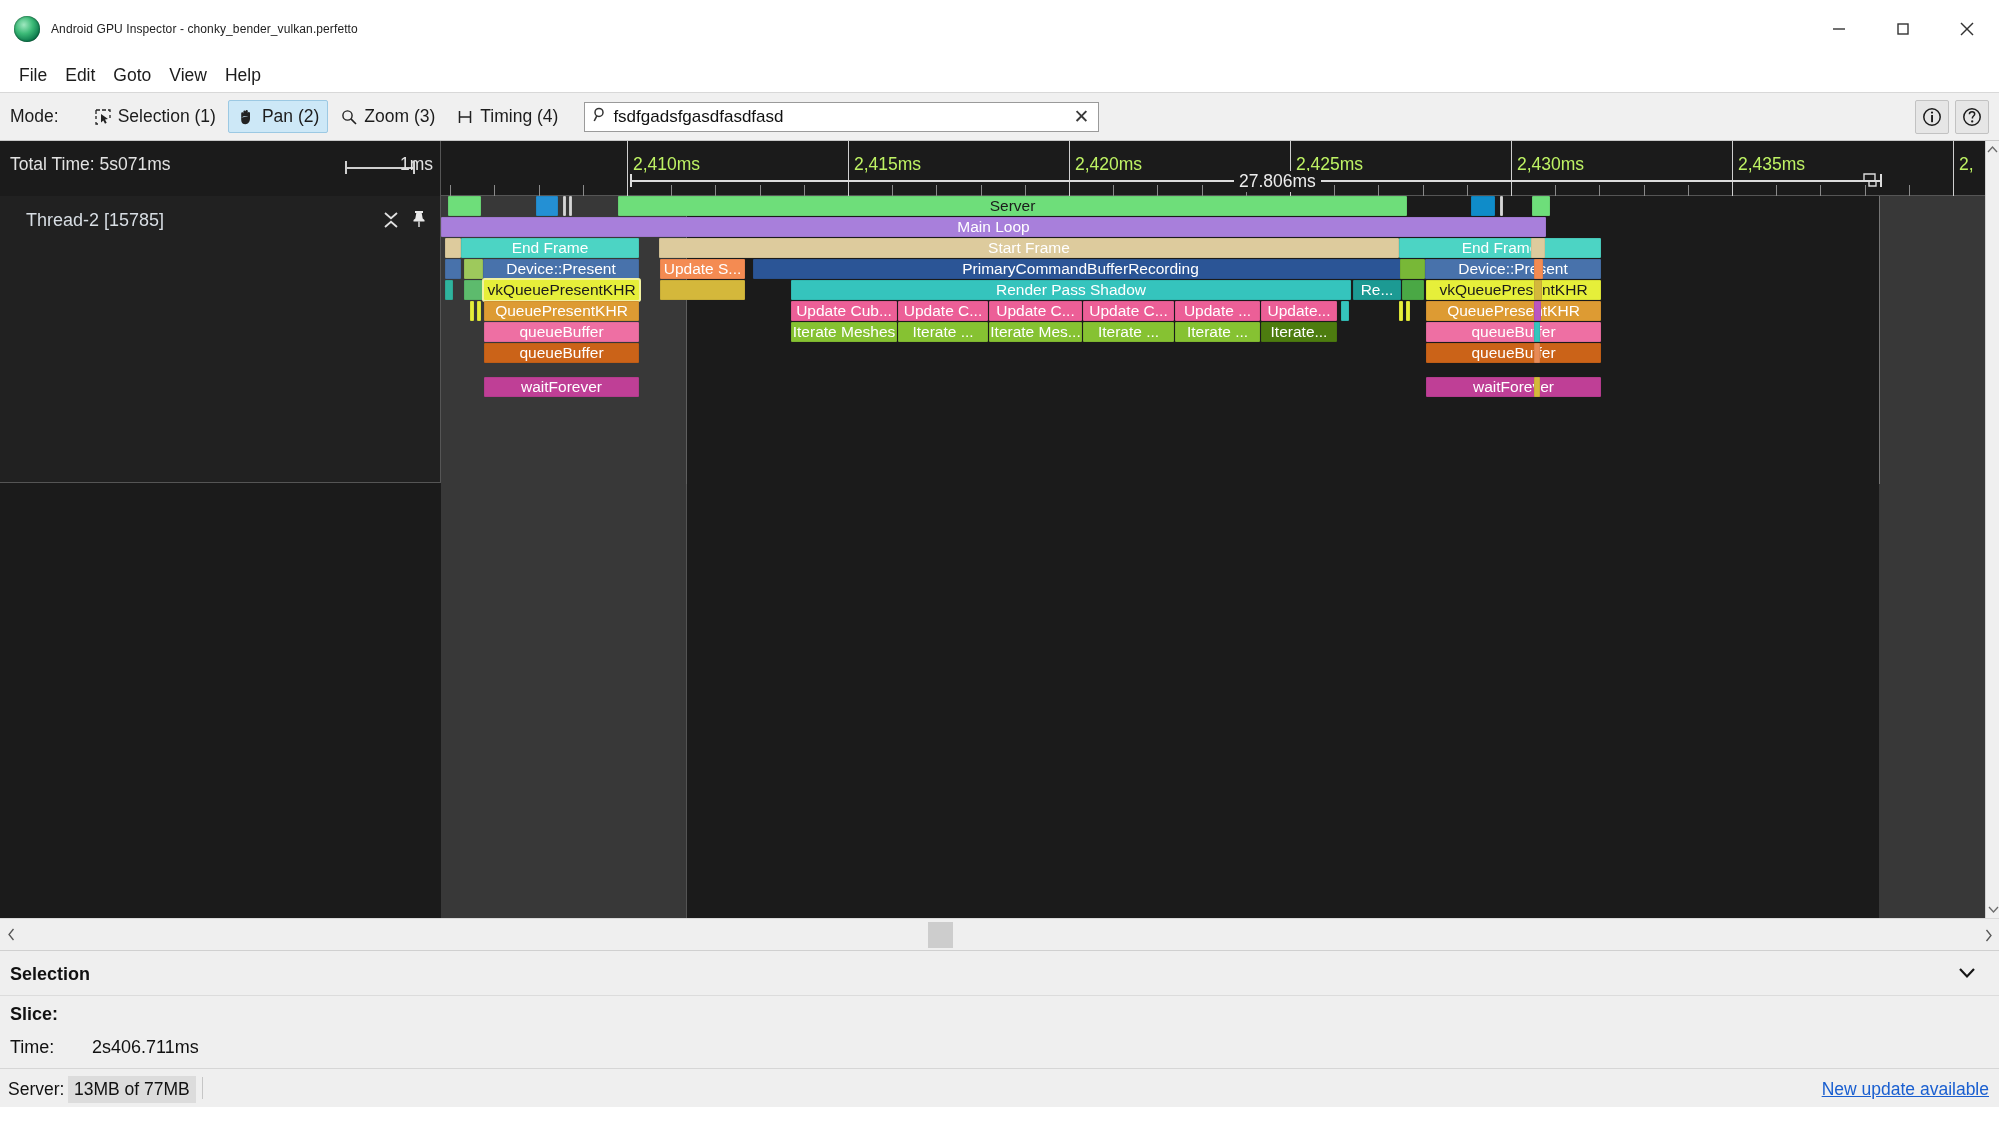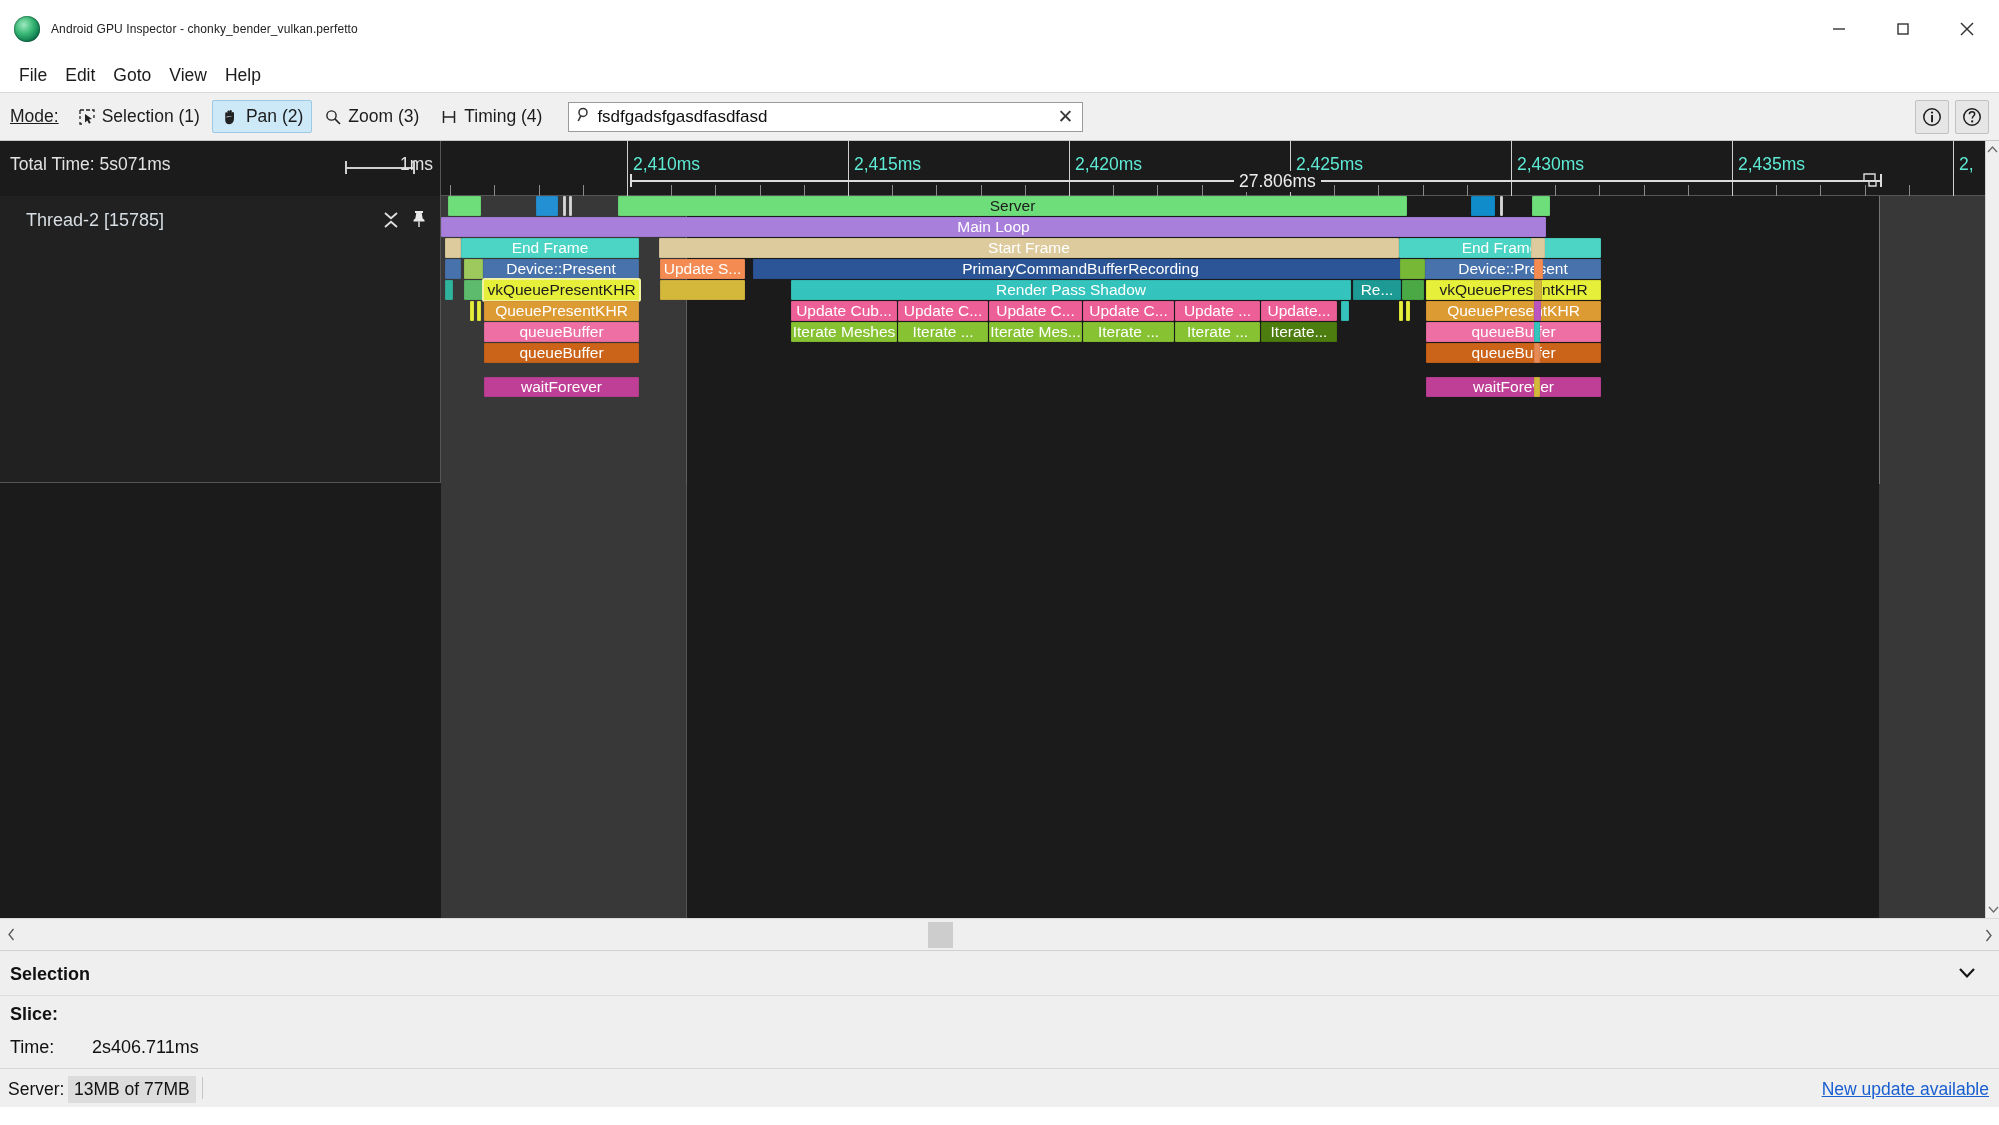--- a/index.html
+++ b/index.html
@@ -38,21 +38,21 @@
     height:35px; background:#ffffff; display:flex; align-items:center;
     padding-left:10px; border-bottom:1px solid #d8d8d8;
   }
   .menuitem{ padding:3px 9px; font-size:17.5px; color:#1c1c1c; }
 
   
   #toolbar{
     height:48px; background:#f0f0f0; display:flex; align-items:center;
     padding:0 10px; border-bottom:1px solid #c8c8c8; position:relative;
   }
-  #mode-label{ font-size:17.5px; margin-right:10px; color:#1c1c1c;text-decoration:underline; }
+  #mode-label{ font-size:17.5px; margin-right:26px; color:#1c1c1c; }
   .modebtn{
     display:flex;align-items:center;gap:6px;
     padding:5px 8px; margin-right:3px; font-size:17.5px; color:#1c1c1c;
     border:1px solid transparent; border-radius:2px; white-space:nowrap;
   }
   .modebtn.active{ background:#cde8f7; border-color:#9cc9e3; }
   .modebtn svg{ display:block; }
 
   #searchwrap{
     flex:0 0 auto; margin-left:14px; width:515px; height:30px;
@@ -88,21 +88,21 @@
   #total-time{ position:absolute; left:10px; top:13px; color:#e2e2e2; font-size:17.5px; }
   #scalebar{ position:absolute; left:345px; top:19px; width:78px; height:14px; }
   #scalebar .sb-line{ position:absolute;left:0;top:7px;width:70px;height:1.5px;background:#cfcfcf; }
   #scalebar .sb-t1{ position:absolute;left:0;top:1px;width:1.5px;height:13px;background:#cfcfcf; }
   #scalebar .sb-t2{ position:absolute;left:68px;top:1px;width:1.5px;height:13px;background:#cfcfcf; }
   #scale-label{ position:absolute; left:400px; top:13px; color:#e2e2e2; font-size:17.5px; }
 
   .viewshade{ position:absolute; top:0; height:777px; background:rgba(255,255,255,.13); pointer-events:none; }
   .vs-line{ position:absolute; top:0; width:1px; height:777px; background:rgba(255,255,255,.30); }
 
-  .tick-label{ position:absolute; top:13px; color:#5eead4; font-size:17.5px; white-space:nowrap; }
+  .tick-label{ position:absolute; top:13px; color:#bef264; font-size:17.5px; white-space:nowrap; }
   .tick-major{ position:absolute; top:0; width:1px; height:55px; background:#cfcfcf; }
   .tick-minor{ position:absolute; top:44px; width:1px; height:11px; background:#8a8a8a; }
 
   
   #durmark{ position:absolute; left:0; top:0; height:55px; }
   #durmark .dm-line{ position:absolute; top:39px; height:1.5px; background:#dcdcdc; }
   #durmark .dm-capL{ position:absolute; top:33px; width:1.5px; height:13px; background:#dcdcdc; }
   #durmark .dm-capR{ position:absolute; top:33px; width:1.5px; height:13px; background:#dcdcdc; }
   #durmark .dm-label{
     position:absolute; top:30px; color:#ededed; font-size:17.5px;

